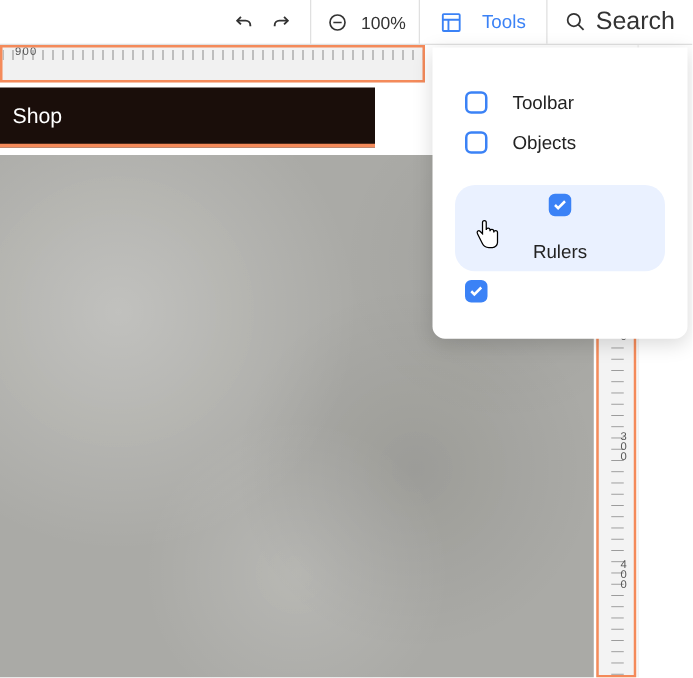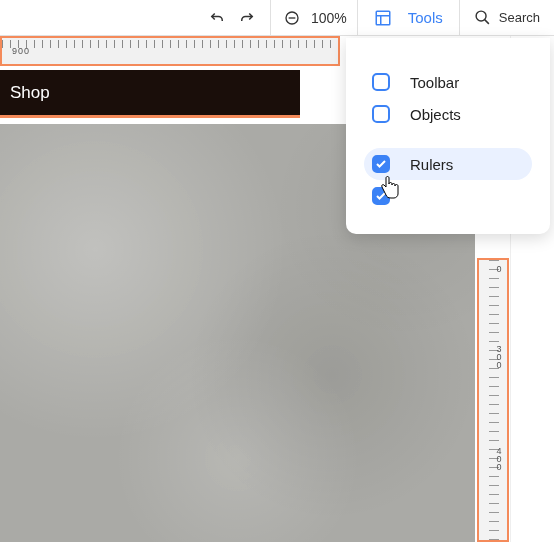--- a/index.html
+++ b/index.html
@@ -30,21 +30,21 @@
       width: 22px;
       height: 22px;
       display: flex;
       align-items: center;
       justify-content: center;
       cursor: pointer;
       color: #333;
     }
     .zoom-label { font-size: 14px; color: #333; }
     .tools-btn { color: #3b82f6; display:flex; align-items:flex-start; gap:16px; font-size:15px; cursor:pointer; padding: 0 6px;}
-    .search-btn { color: #333; display:flex; align-items:center; gap:8px; font-size:13px; cursor:pointer; padding: 0 4px;}
+    .search-btn { color: #333; display:flex; align-items:center; gap:8px; font-size:20px; cursor:pointer; padding: 0 4px;}
     
     .h-ruler-wrap {
       border: 2px solid #f48a5a;
       height: 30px;
       width: 340px;
       position: absolute;
       top: 36px;
       left: 0;
       background: #f1f1f1;
       overflow: hidden;
@@ -56,21 +56,21 @@
       background: repeating-linear-gradient(
         to right,
         #888 0, #888 1px, transparent 1px, transparent 8px
       );
       background-position: 0 2px;
       background-size: 8px 8px;
       background-repeat: repeat-x;
     }
     .h-ruler-label {
       position: absolute;
-      bottom: 8px;
+      bottom: 18px;
       left: 10px;
       font-size: 9px;
       color: #555;
       letter-spacing: 1px;
     }
     
     .page-header {
       position: absolute;
       top: 70px;
       left: 0;
@@ -146,21 +146,21 @@
     .dropdown-item {
       display: flex;
       align-items: center;
       gap: 20px;
       padding: 7px 8px;
       font-size: 15px;
       color: #222;
       border-radius: 16px;
       cursor: pointer;
     }
-    .dropdown-item.highlighted { background: #eaf1ff; }
+    .dropdown-item.highlighted { background: #eaf1ff; flex-direction: column; }
     .dropdown-gap { height: 18px; }
     .checkbox {
       width: 18px;
       height: 18px;
       border: 2px solid #3b82f6;
       border-radius: 5px;
       display: flex;
       align-items: center;
       justify-content: center;
       flex-shrink: 0;

